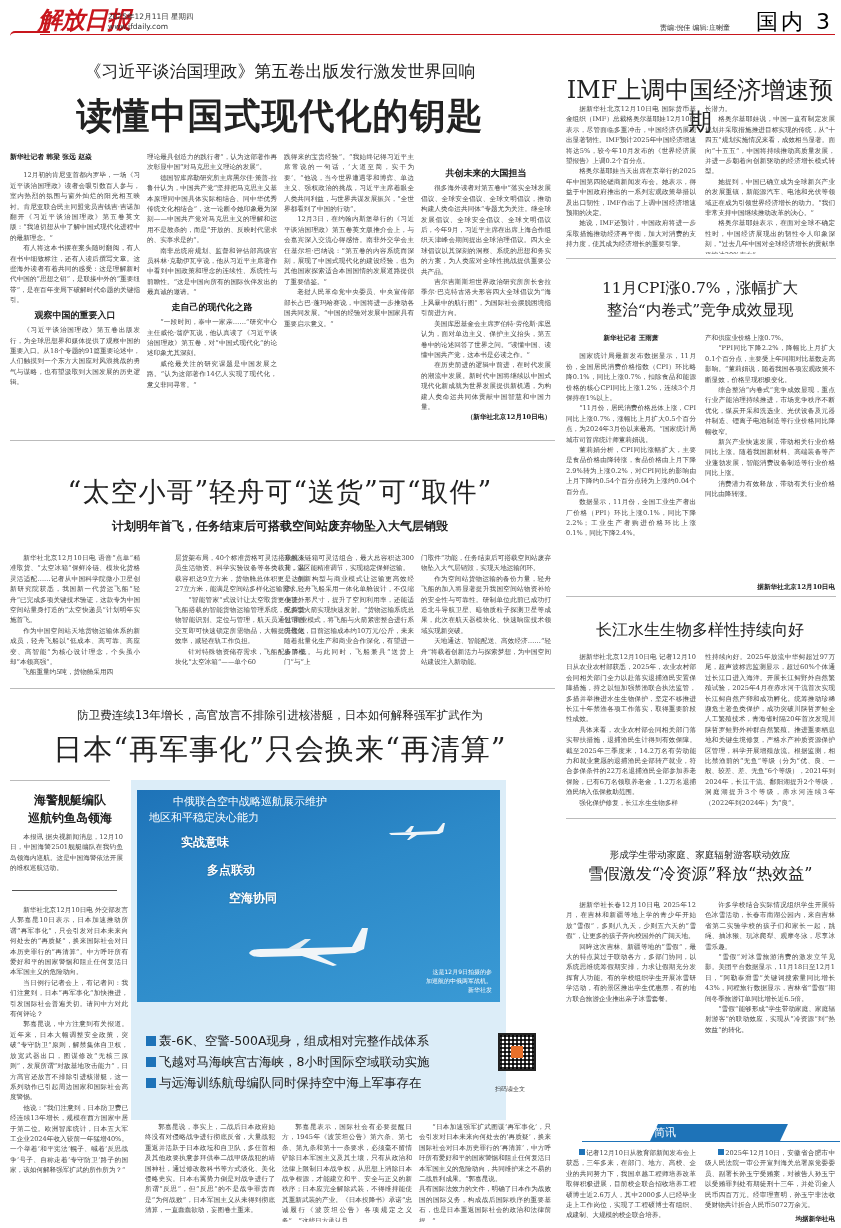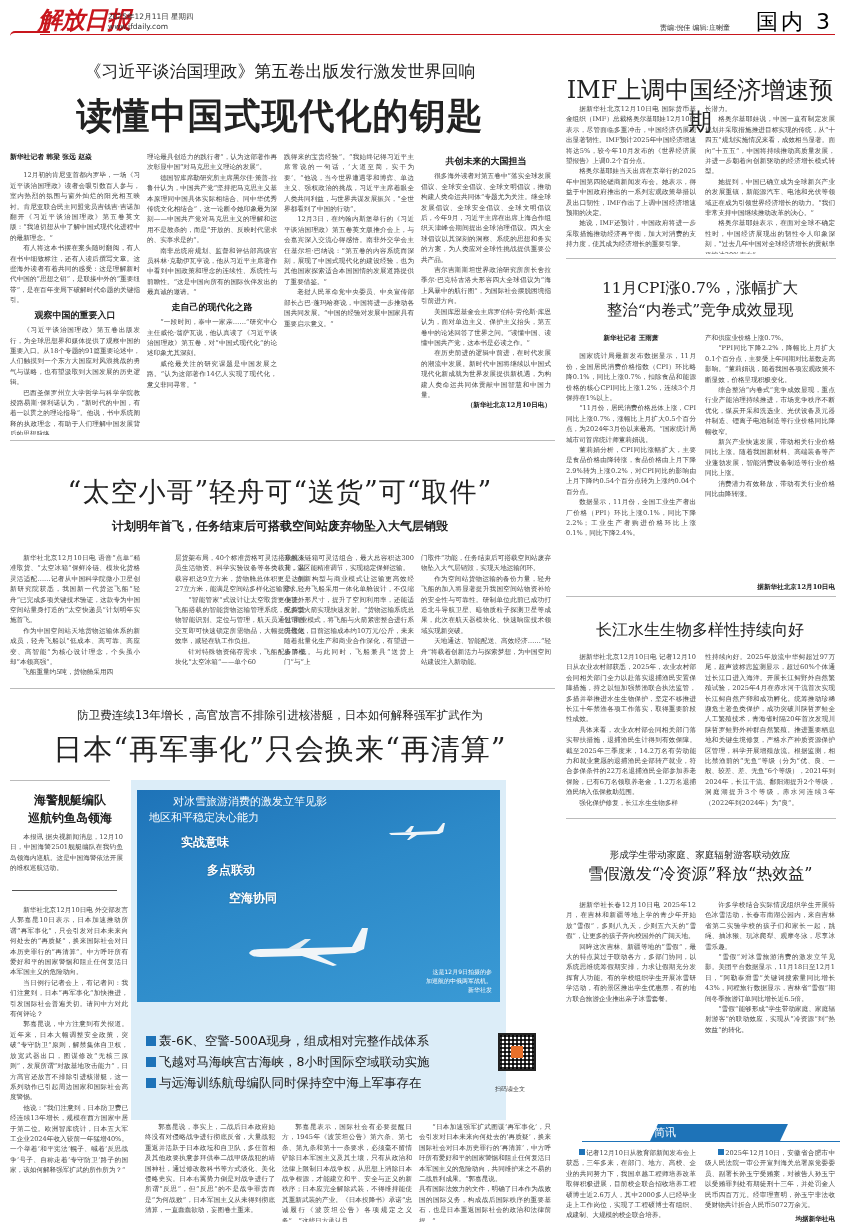--- a/index.html
+++ b/index.html
@@ -64,40 +64,39 @@
 
 <div class="abs kicker serif" style="left:40px; top:60px; width:480px;">《习近平谈治国理政》第五卷出版发行激发世界回响</div>
 <div class="abs bighead" style="left:30px; top:92px; width:500px; font-size:36px; letter-spacing:1px;">读懂中国式现代化的钥匙</div>
 
 <div class="abs col" style="left:10px; top:152px; width:130px; height:283px;">
   <div style="font-weight:bold; color:#222; font-family:'DejaVu Sans',sans-serif; font-size:6.8px; margin-bottom:8px;">新华社记者 韩梁 张远 赵焱</div>
   <p>12月初的肯尼亚首都内罗毕，一场《习近平谈治国理政》读者会吸引数百人参与，室内热烈的氛围与窗外灿烂的阳光相互映衬。肯尼亚联合民主同盟党员吉钱吉·吉诺加翻开《习近平谈治国理政》第五卷英文版：“我迫切想从中了解中国式现代化进程中的最新理念。”</p>
   <p>有人将这本书摆在案头随时翻阅，有人在书中细致标注，还有人读后撰写文章。这些海外读者有着共同的感受：这是理解新时代中国的“思想之钥”，是联接中外的“重要纽带”，是在百年变局下破解时代命题的关键指引。</p>
   <h4>观察中国的重要入口</h4>
   <p>《习近平谈治国理政》第五卷出版发行，为全球思想界和媒体提供了观察中国的重要入口。从18个专题的91篇重要论述中，人们触摸到一个东方大国应对风浪挑战的勇气与谋略，也有望汲取到大国发展的历史逻辑。</p>
-  <p>巴西圣保罗州立大学哲学与科学学院教授路易斯·保利诺认为，“新时代的中国，有着一以贯之的理论指导”。他说，书中系统阐释的执政理念，有助于人们理解中国发展背后的思想脉络。</p>
 </div>
 
 <div class="abs col" style="left:147px; top:152px; width:130px; height:283px;">
   <p style="text-indent:0">理论最具创造力的践行者”，认为这部著作再次彰显中国“对马克思主义理论的发展”。</p>
   <p>德国智库席勒研究所主席黑尔佳·策普-拉鲁什认为，中国共产党“坚持把马克思主义基本原理同中国具体实际相结合、同中华优秀传统文化相结合”，这一论断令她印象最为深刻——中国共产党对马克思主义的理解和运用不是教条的，而是“开放的、反映时代需求的、实事求是的”。</p>
   <p>南非总统府规划、监督和评估部高级官员科林·克勒伊瓦亨说，他从习近平主席著作中看到中国政策和理念的连续性、系统性与前瞻性。“这是中国向所有的国际伙伴发出的最真诚的邀请。”</p>
   <h4>走自己的现代化之路</h4>
   <p>“一段时间，泰中一家亲……”研究中心主任威伦·翁萨瓦说，他认真读了《习近平谈治国理政》第五卷，对“中国式现代化”的论述印象尤其深刻。</p>
   <p>威伦最关注的研究课题是中国发展之路。“认为这部著作14亿人实现了现代化，意义非同寻常。”</p>
 </div>
 
 <div class="abs col" style="left:284px; top:152px; width:130px; height:283px;">
   <p style="text-indent:0">践得来的宝贵经验”。“我始终记得习近平主席常说的一句话，‘大道至简，实干为要’。”他说，当今世界遭遇零和博弈、单边主义、强权政治的挑战，习近平主席着眼全人类共同利益，与世界共谋发展振兴，“全世界都看到了中国的行动”。</p>
   <p>12月3日，在约翰内斯堡举行的《习近平谈治国理政》第五卷英文版推介会上，与会嘉宾深入交流心得感悟。南非外交学会主任基尔坦·巴纳说：“第五卷的内容系统而深刻，展现了中国式现代化的建设经验，也为其他国家探索适合本国国情的发展道路提供了重要借鉴。”</p>
   <p>老挝人民革命党中央委员、中央宣传部部长占巴·蓬玛哈赛说，中国将进一步推动各国共同发展。“中国的经验对发展中国家具有重要启示意义。”</p>
 </div>
 
 <div class="abs col" style="left:421px; top:152px; width:130px; height:283px;">
-  <h4 style="margin-top:4px">共创未来的大国担当</h4>
+  <h4 style="margin-top:16px">共创未来的大国担当</h4>
   <p>很多海外读者对第五卷中“落实全球发展倡议、全球安全倡议、全球文明倡议，推动构建人类命运共同体”专题尤为关注。继全球发展倡议、全球安全倡议、全球文明倡议后，今年9月，习近平主席在出席上海合作组织天津峰会期间提出全球治理倡议。四大全球倡议以其深刻的洞察、系统的思想和务实的方案，为人类应对全球性挑战提供重要公共产品。</p>
   <p>吉尔吉斯斯坦世界政治研究所所长舍拉季尔·巴克特古洛夫形容四大全球倡议为“海上风暴中的航行图”，为国际社会摆脱困境指引前进方向。</p>
   <p>美国库恩基金会主席罗伯特·劳伦斯·库恩认为，面对单边主义、保护主义抬头，第五卷中的论述回答了世界之问。“读懂中国、读懂中国共产党，这本书是必读之作。”</p>
   <p>在历史前进的逻辑中前进，在时代发展的潮流中发展。新时代中国将继续以中国式现代化新成就为世界发展提供新机遇，为构建人类命运共同体贡献中国智慧和中国力量。</p>
   <div class="source-end">（新华社北京12月10日电）</div>
 </div>
 
 <div class="abs head-serif" style="left:565px; top:74px; width:270px; font-size:24px;">IMF上调中国经济增速预期</div>
 <div class="abs col" style="left:566px; top:104px; width:130px; height:150px;">
   <p>据新华社北京12月10日电 国际货币基金组织（IMF）总裁格奥尔基耶娃12月10日表示，尽管面临多重冲击，中国经济仍展现出显著韧性。IMF预计2025年中国经济增速将达5%，较今年10月发布的《世界经济展望报告》上调0.2个百分点。</p>
@@ -170,21 +169,21 @@
 <div class="abs col" style="left:10px; top:905px; width:118px; height:312px;">
   <p>新华社北京12月10日电 外交部发言人郭嘉昆10日表示，日本加速推动所谓“再军事化”，只会引发对日本未来向何处去的“再质疑”，换来国际社会对日本历史罪行的“再清算”。中方呼吁所有爱好和平的国家警惕和阻止任何复活日本军国主义的危险动向。</p>
   <p>当日例行记者会上，有记者问：我们注意到，日本“再军事化”加快推进，引发国际社会普遍关切。请问中方对此有何评论？</p>
   <p>郭嘉昆说，中方注意到有关报道。近年来，日本大幅调整安全政策，突破“专守防卫”原则，解禁集体自卫权，放宽武器出口，图谋修改“无核三原则”，发展所谓“对敌基地攻击能力”，日方高官还放言不排除引进核潜艇，这一系列动作已引起周边国家和国际社会高度警惕。</p>
   <p>他说：“我们注意到，日本防卫费已经连续13年增长，规模在西方国家中居于第二位。欧洲智库统计，日本五大军工企业2024年收入较前一年猛增40%。一个举着‘和平宪法’幌子、喊着‘反思战争’号子、自称走着‘专守防卫’路子的国家，该如何解释强军扩武的所作所为？”</p>
 </div>
 
 <div class="abs feature-box" style="left:131px; top:780px; width:375px; height:340px;"></div>
 <div class="abs photo" style="left:137px; top:790px; width:363px; height:212px;">
   <div class="abs photo-kicker">
-    <div style="padding-left:24px">对冰雪旅游消费的激发立竿见影</div>
+    <div style="padding-left:24px">中俄联合空中战略巡航展示维护</div>
     <div>地区和平稳定决心能力</div>
   </div>
   <div class="abs photo-line" style="left:44px; top:44px;">实战意味</div>
   <div class="abs photo-line" style="left:70px; top:72px;">多点联动</div>
   <div class="abs photo-line" style="left:92px; top:100px;">空海协同</div>
 
   <svg class="abs" style="left:250px; top:30px;" width="60" height="22">
     <path d="M2 13 L50 11 L56 3 L58 3 L56 12 L52 14 L30 15 L22 20 L20 20 L24 15 L4 15 Z" fill="#eef4f8"></path>
     <path d="M18 12 L24 6 L27 6 L24 12 Z" fill="#eef4f8"></path>
   </svg>

